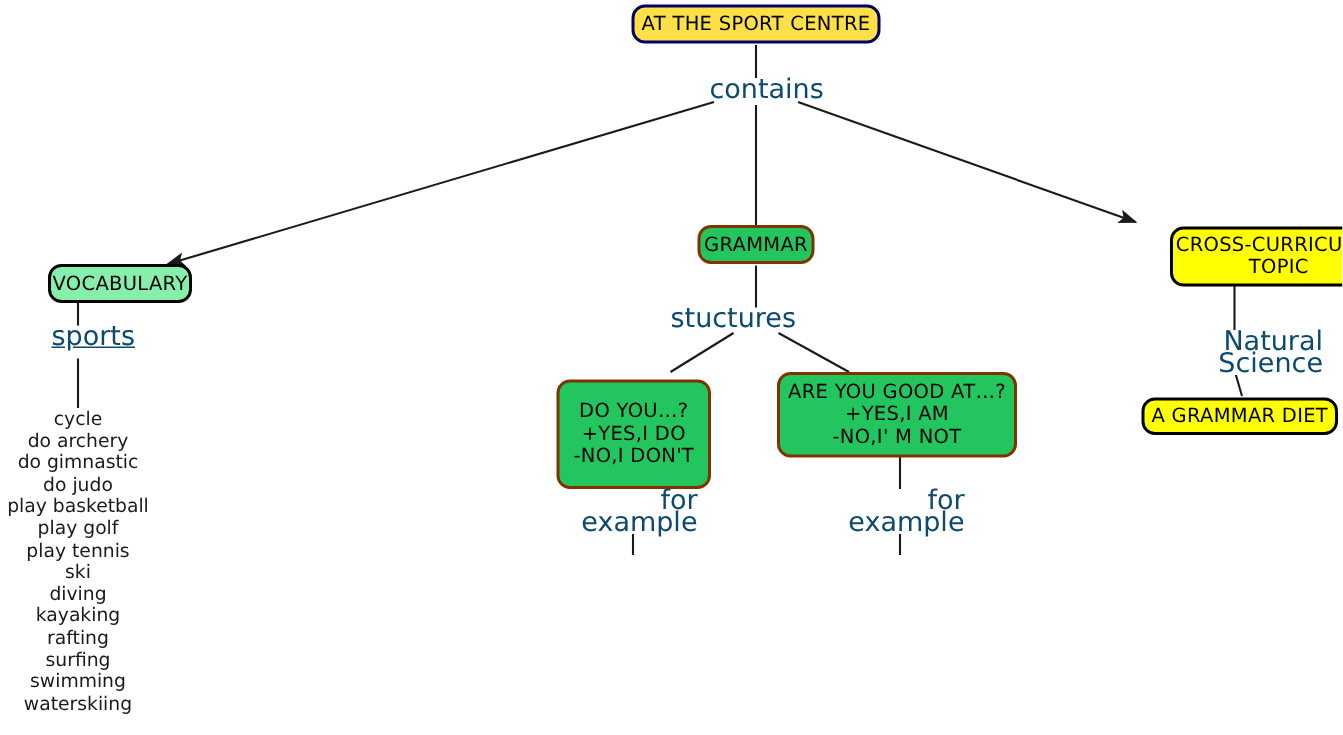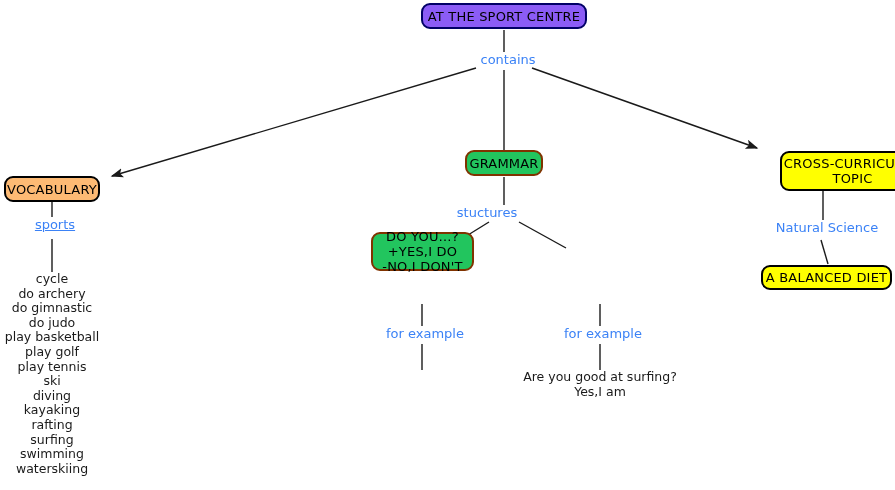--- a/index.html
+++ b/index.html
@@ -33,31 +33,31 @@
     color: #000000;
     text-align: center;
     font-size: 13px;
     line-height: 15px;
     display: flex;
     align-items: center;
     justify-content: center;
     white-space: pre-line;
     letter-spacing: 0.2px;
   }
-  .node.blue   { background: #8b5cf6; border-color: #000066; }
-  .node.green  { background: #fdba74; border-color: #000000; }
+  .node.blue   { background: #fde047; border-color: #000066; }
+  .node.green  { background: #86efac; border-color: #000000; margin-left: 28px; }
   .node.orange { background: #22c55e; border-color: #803300; }
   .node.yellow { background: #ffff00; border-color: #000000; }
 
   .linklabel {
     position: absolute;
-    font-size: 13px;
+    font-size: 18px;
     line-height: 15px;
-    color: #3b82f6;
-    text-align: center;
+    color: #0c4a6e;
+    text-align: right;
     white-space: pre-line;
     background: #ffffff;
     padding: 0 3px;
   }
   .leaf-text {
     position: absolute;
     font-size: 12.5px;
     line-height: 14.6px;
     color: #1a1a1a;
     text-align: center;
@@ -106,26 +106,29 @@
 
   <div class="node blue" style="left:421px; top:3px; width:166px; height:26px;">AT THE SPORT CENTRE</div>
 
   <div class="node green" style="left:4px; top:176px; width:96px; height:26px;">VOCABULARY</div>
 
   <div class="node orange" style="left:465px; top:150px; width:78px; height:26px;">GRAMMAR</div>
 
   <div class="node yellow" style="left:780px; top:151px; width:145px; height:40px;">CROSS-CURRICULAR
 TOPIC</div>
 
-  <div class="node orange" style="left:371px; top:232px; width:103px; height:39px;">DO YOU…?
+  <div class="node orange" style="left:371px; top:253px; width:103px; height:73px;">DO YOU…?
 +YES,I DO
 -NO,I DON'T</div>
 
+  <div class="node orange" style="left:518px; top:248px; width:160px; height:57px;">ARE YOU GOOD AT…?
++YES,I AM
+-NO,I' M NOT</div>
 
-  <div class="node yellow" style="left:761px; top:265px; width:131px; height:25px;">A BALANCED DIET</div>
+  <div class="node yellow" style="left:761px; top:265px; width:131px; height:25px;">A GRAMMAR DIET</div>
 
   <div class="linklabel" style="left:470px; top:52px; width:70px;">contains</div>
 
   <div class="linklabel" style="left:17px; top:217px; width:70px;text-decoration:underline;">sports</div>
 
   <div class="linklabel" style="left:444px; top:205px; width:80px;">stuctures</div>
 
   <div class="linklabel" style="left:382px; top:326px; width:80px;">for example</div>
 
   <div class="linklabel" style="left:560px; top:326px; width:80px;">for example</div>
@@ -141,16 +144,14 @@
 play tennis
 ski
 diving
 kayaking
 rafting
 surfing
 swimming
 waterskiing</div>
 
 
-  <div class="leaf-text" style="left:515px; top:370px; width:170px;">Are you good at surfing?
-Yes,I am</div>
 
 </div>
 
 </body></html>

